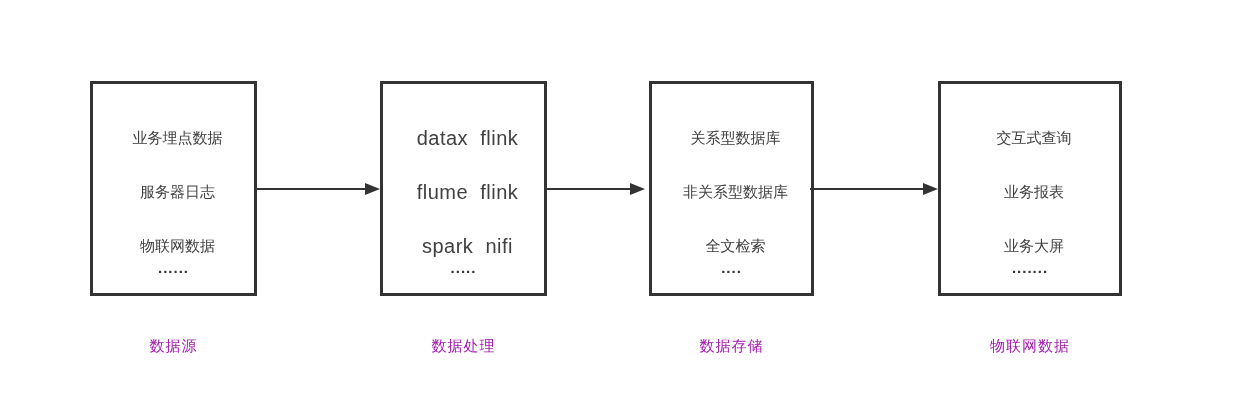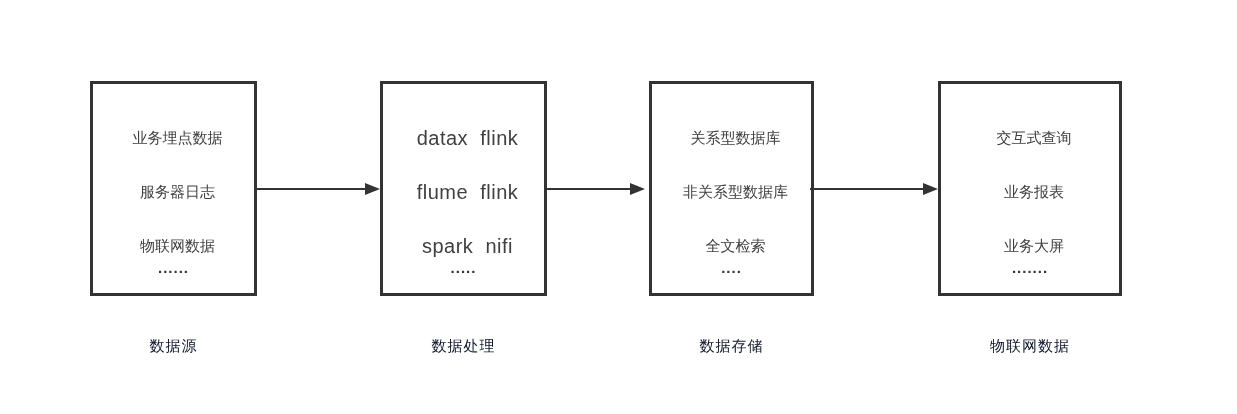--- a/index.html
+++ b/index.html
@@ -45,21 +45,21 @@
     font-weight: 600;
     color: #333333;
     letter-spacing: 1px;
     margin: -28px 0 0 0;
     white-space: pre;
   }
   .stage-label {
     margin-top: 41px;
     text-align: center;
     font-size: 15px;
-    color: #0f172a;
+    color: #a21caf;
     letter-spacing: 1px;
   }
   .arrow {
     position: absolute;
     top: 183px;
     height: 13px;
   }
   .arrow-line {
     position: absolute;
     left: 0;

